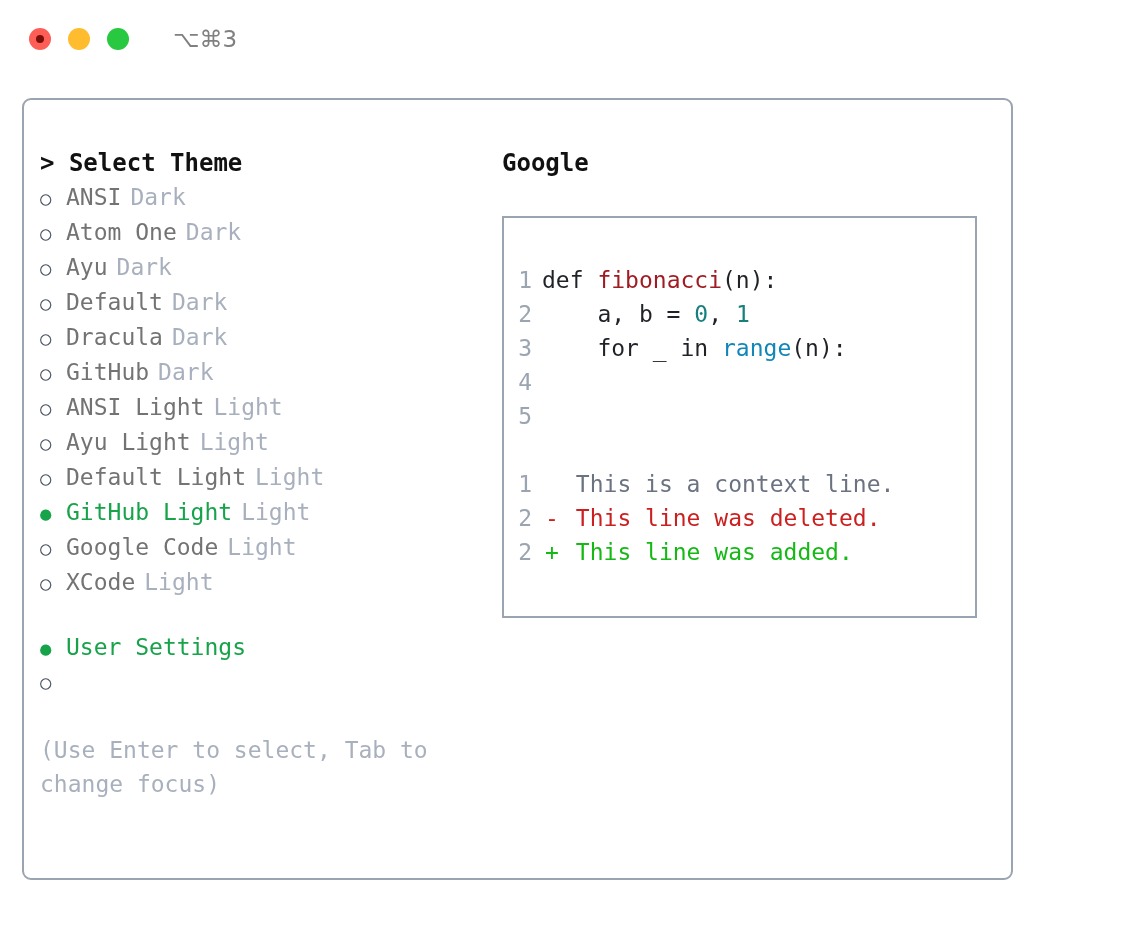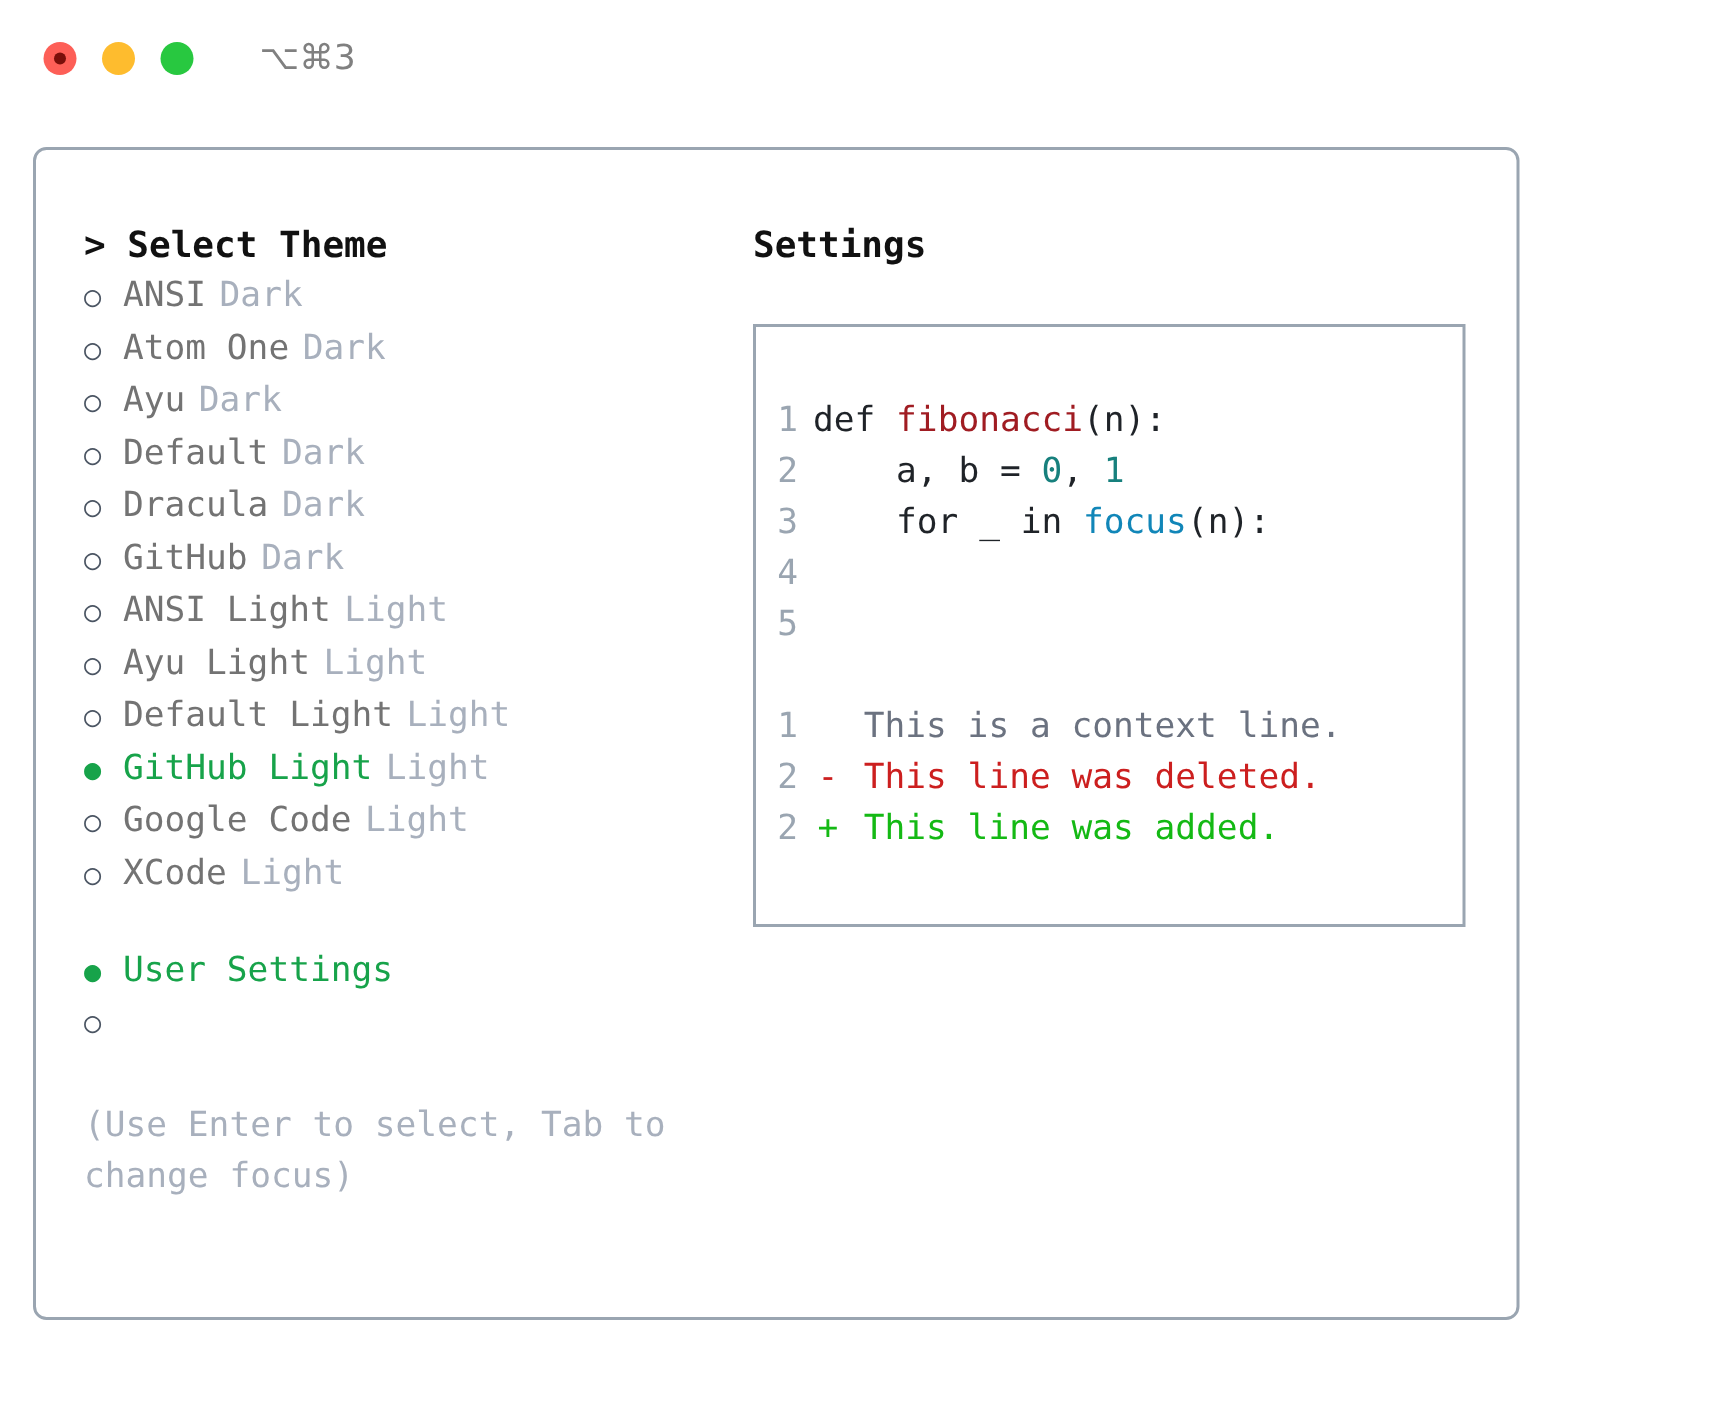--- a/index.html
+++ b/index.html
@@ -79,21 +79,21 @@
     height: 782px;
     border: 2px solid #9aa5b1;
     border-radius: 9px;
     box-sizing: border-box;
     background: #ffffff;
   }
 
   
   .left-col {
     position: absolute;
-    left: 32px;
+    left: 16px;
     top: 46px;
     width: 440px;
   }
 
   .section-title {
     font-size: 24px;
     font-weight: bold;
     color: #111111;
     line-height: 34px;
     white-space: pre;
@@ -239,27 +239,27 @@
           <div class="opt selected"><span class="bullet">●</span><span class="opt-label">User Settings</span></div>
           <div class="opt"><span class="bullet">○</span></div>
         </div>
 
       <div class="spacer-md"></div>
 
       <div class="hint">(Use Enter to select, Tab to change focus)</div>
     </div>
 
     <div class="right-col">
-      <div class="preview-title">Settings</div>
+      <div class="preview-title">Google</div>
 
       <div class="preview-box">
         <div id="code-block">
             <div class="code-line"><span class="ln">1</span><span><span class="code-text">def </span><span class="tok-fn">fibonacci</span><span class="code-text">(n):</span></span></div>
             <div class="code-line"><span class="ln">2</span><span><span class="code-text">    a, b = </span><span class="tok-num">0</span><span class="code-text">, </span><span class="tok-num">1</span></span></div>
-            <div class="code-line"><span class="ln">3</span><span><span class="code-text">    for _ in </span><span class="tok-blue">focus</span><span class="code-text">(n):</span></span></div>
+            <div class="code-line"><span class="ln">3</span><span><span class="code-text">    for _ in </span><span class="tok-blue">range</span><span class="code-text">(n):</span></span></div>
             <div class="code-line"><span class="ln">4</span></div>
             <div class="code-line"><span class="ln">5</span></div>
           </div>
         <div class="gap-line"></div>
         <div id="diff-block">
             <div class="diff-line"><span class="ln">1</span><span class="diff-mark diff-ctx"> </span><span class="diff-ctx"> This is a context line.</span></div>
             <div class="diff-line"><span class="ln">2</span><span class="diff-mark diff-del">-</span><span class="diff-del"> This line was deleted.</span></div>
             <div class="diff-line"><span class="ln">2</span><span class="diff-mark diff-add">+</span><span class="diff-add"> This line was added.</span></div>
           </div>
       </div>

